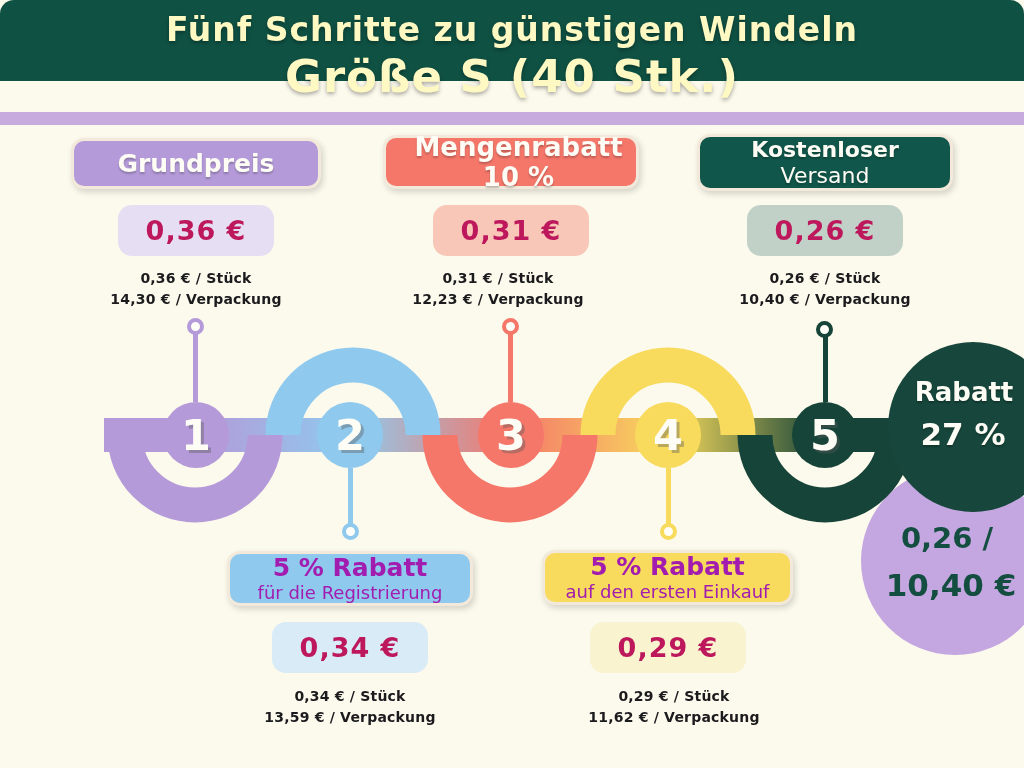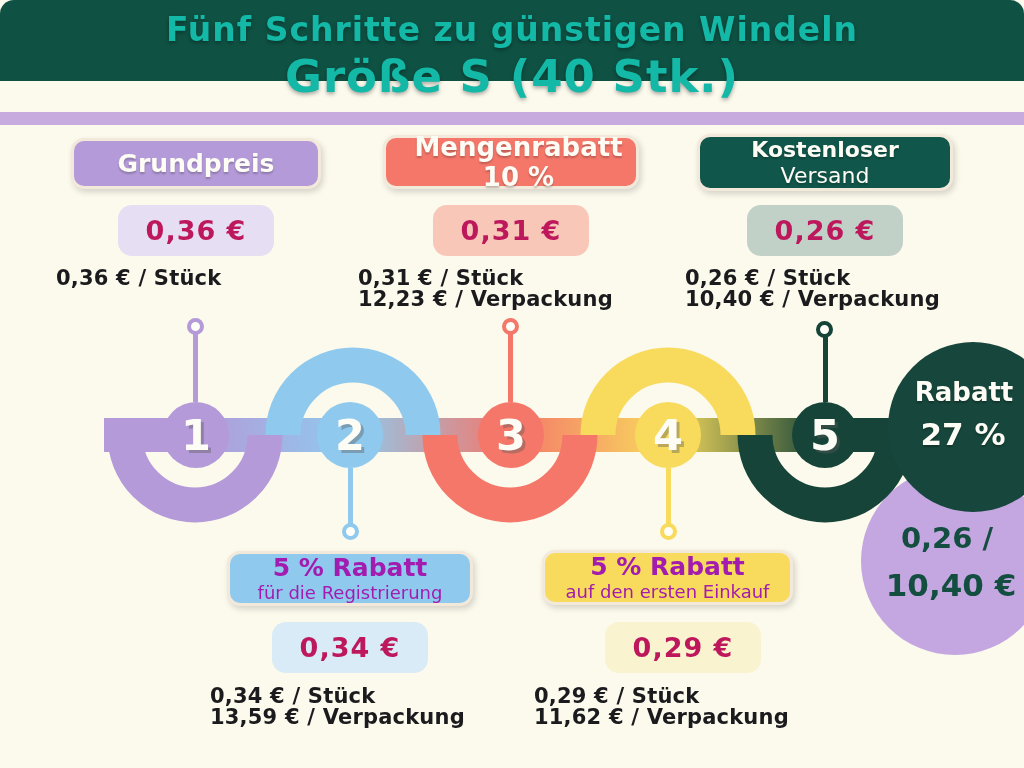--- a/index.html
+++ b/index.html
@@ -6,21 +6,21 @@
   .canvas{
     position:relative;width:1024px;height:768px;overflow:hidden;
     background:var(--cream,#FCF9ED);
     font-family:"DejaVu Sans","Liberation Sans",sans-serif;
   }
   
   .header{
     position:absolute;left:0;top:0;width:1024px;height:81px;
     background:var(--header-green,#0F5244);
     border-radius:14px 14px 0 0;
-    text-align:center;color:#14b8a6;
+    text-align:center;color:#fef9c3;
   }
   .title1{position:absolute;left:0;top:10px;width:100%;font-size:33px;font-weight:700;
     letter-spacing:1px;text-shadow:0 2px 4px rgba(0,0,0,.35);}
   .title2{position:absolute;left:0;top:50px;width:100%;font-size:45px;font-weight:700;
     letter-spacing:1px;text-shadow:0 2px 4px rgba(0,0,0,.35);}
   .stripe{position:absolute;left:0;top:112px;width:1024px;height:13px;
     background:var(--lavender,#C7ABDF);}
   
   .label-box{
     position:absolute;display:flex;flex-direction:column;align-items:center;justify-content:center;
@@ -44,24 +44,24 @@
   
   .badge{
     position:absolute;width:156px;height:51px;border-radius:14px;
     display:flex;align-items:center;justify-content:center;
     font-size:27px;font-weight:700;color:#be185d;letter-spacing:1px;
   }
   .bg-s1{left:118px;top:205px;background:#E6DEF2;}
   .bg-s3{left:433px;top:205px;background:#F8C7B8;}
   .bg-s5{left:747px;top:205px;background:#C2D1C8;}
   .bg-s2{left:272px;top:622px;background:#D9EBF6;}
-  .bg-s4{left:590px;top:622px;background:#FAF3CF;margin-left:15px;}
-  
-  .details{position:absolute;width:280px;text-align:left;
-    font-size:21px;line-height:21px;font-weight:600;color:#1B1B1E;letter-spacing:.2px;}
+  .bg-s4{left:590px;top:622px;background:#FAF3CF;}
+  
+  .details{position:absolute;width:280px;text-align:center;
+    font-size:14px;line-height:21px;font-weight:600;color:#1B1B1E;letter-spacing:.2px;}
   .dt-s1{left:56px;top:268px;}
   .dt-s3{left:358px;top:268px;}
   .dt-s5{left:685px;top:268px;}
   .dt-s2{left:210px;top:686px;}
   .dt-s4{left:534px;top:686px;}
   
   .band{
     position:absolute;left:104px;top:418px;width:852px;height:34px;z-index:1;
     background:linear-gradient(90deg,
       var(--purple,#B49AD8) 0%,var(--purple,#B49AD8) 10.8%,
@@ -127,20 +127,21 @@
     <span class="l1">Kostenloser</span>
     <span class="l2">Versand</span>
   </div>
 
   <div class="badge bg-s1">0,36 €</div>
   <div class="badge bg-s3">0,31 €</div>
   <div class="badge bg-s5">0,26 €</div>
 
   <div class="details dt-s1">
     <div>0,36 € / Stück</div>
+    <div>14,30 € / Verpackung</div>
   </div>
   <div class="details dt-s3">
     <div>0,31 € / Stück</div>
     <div>12,23 € / Verpackung</div>
   </div>
   <div class="details dt-s5">
     <div>0,26 € / Stück</div>
     <div>10,40 € / Verpackung</div>
   </div>
 

